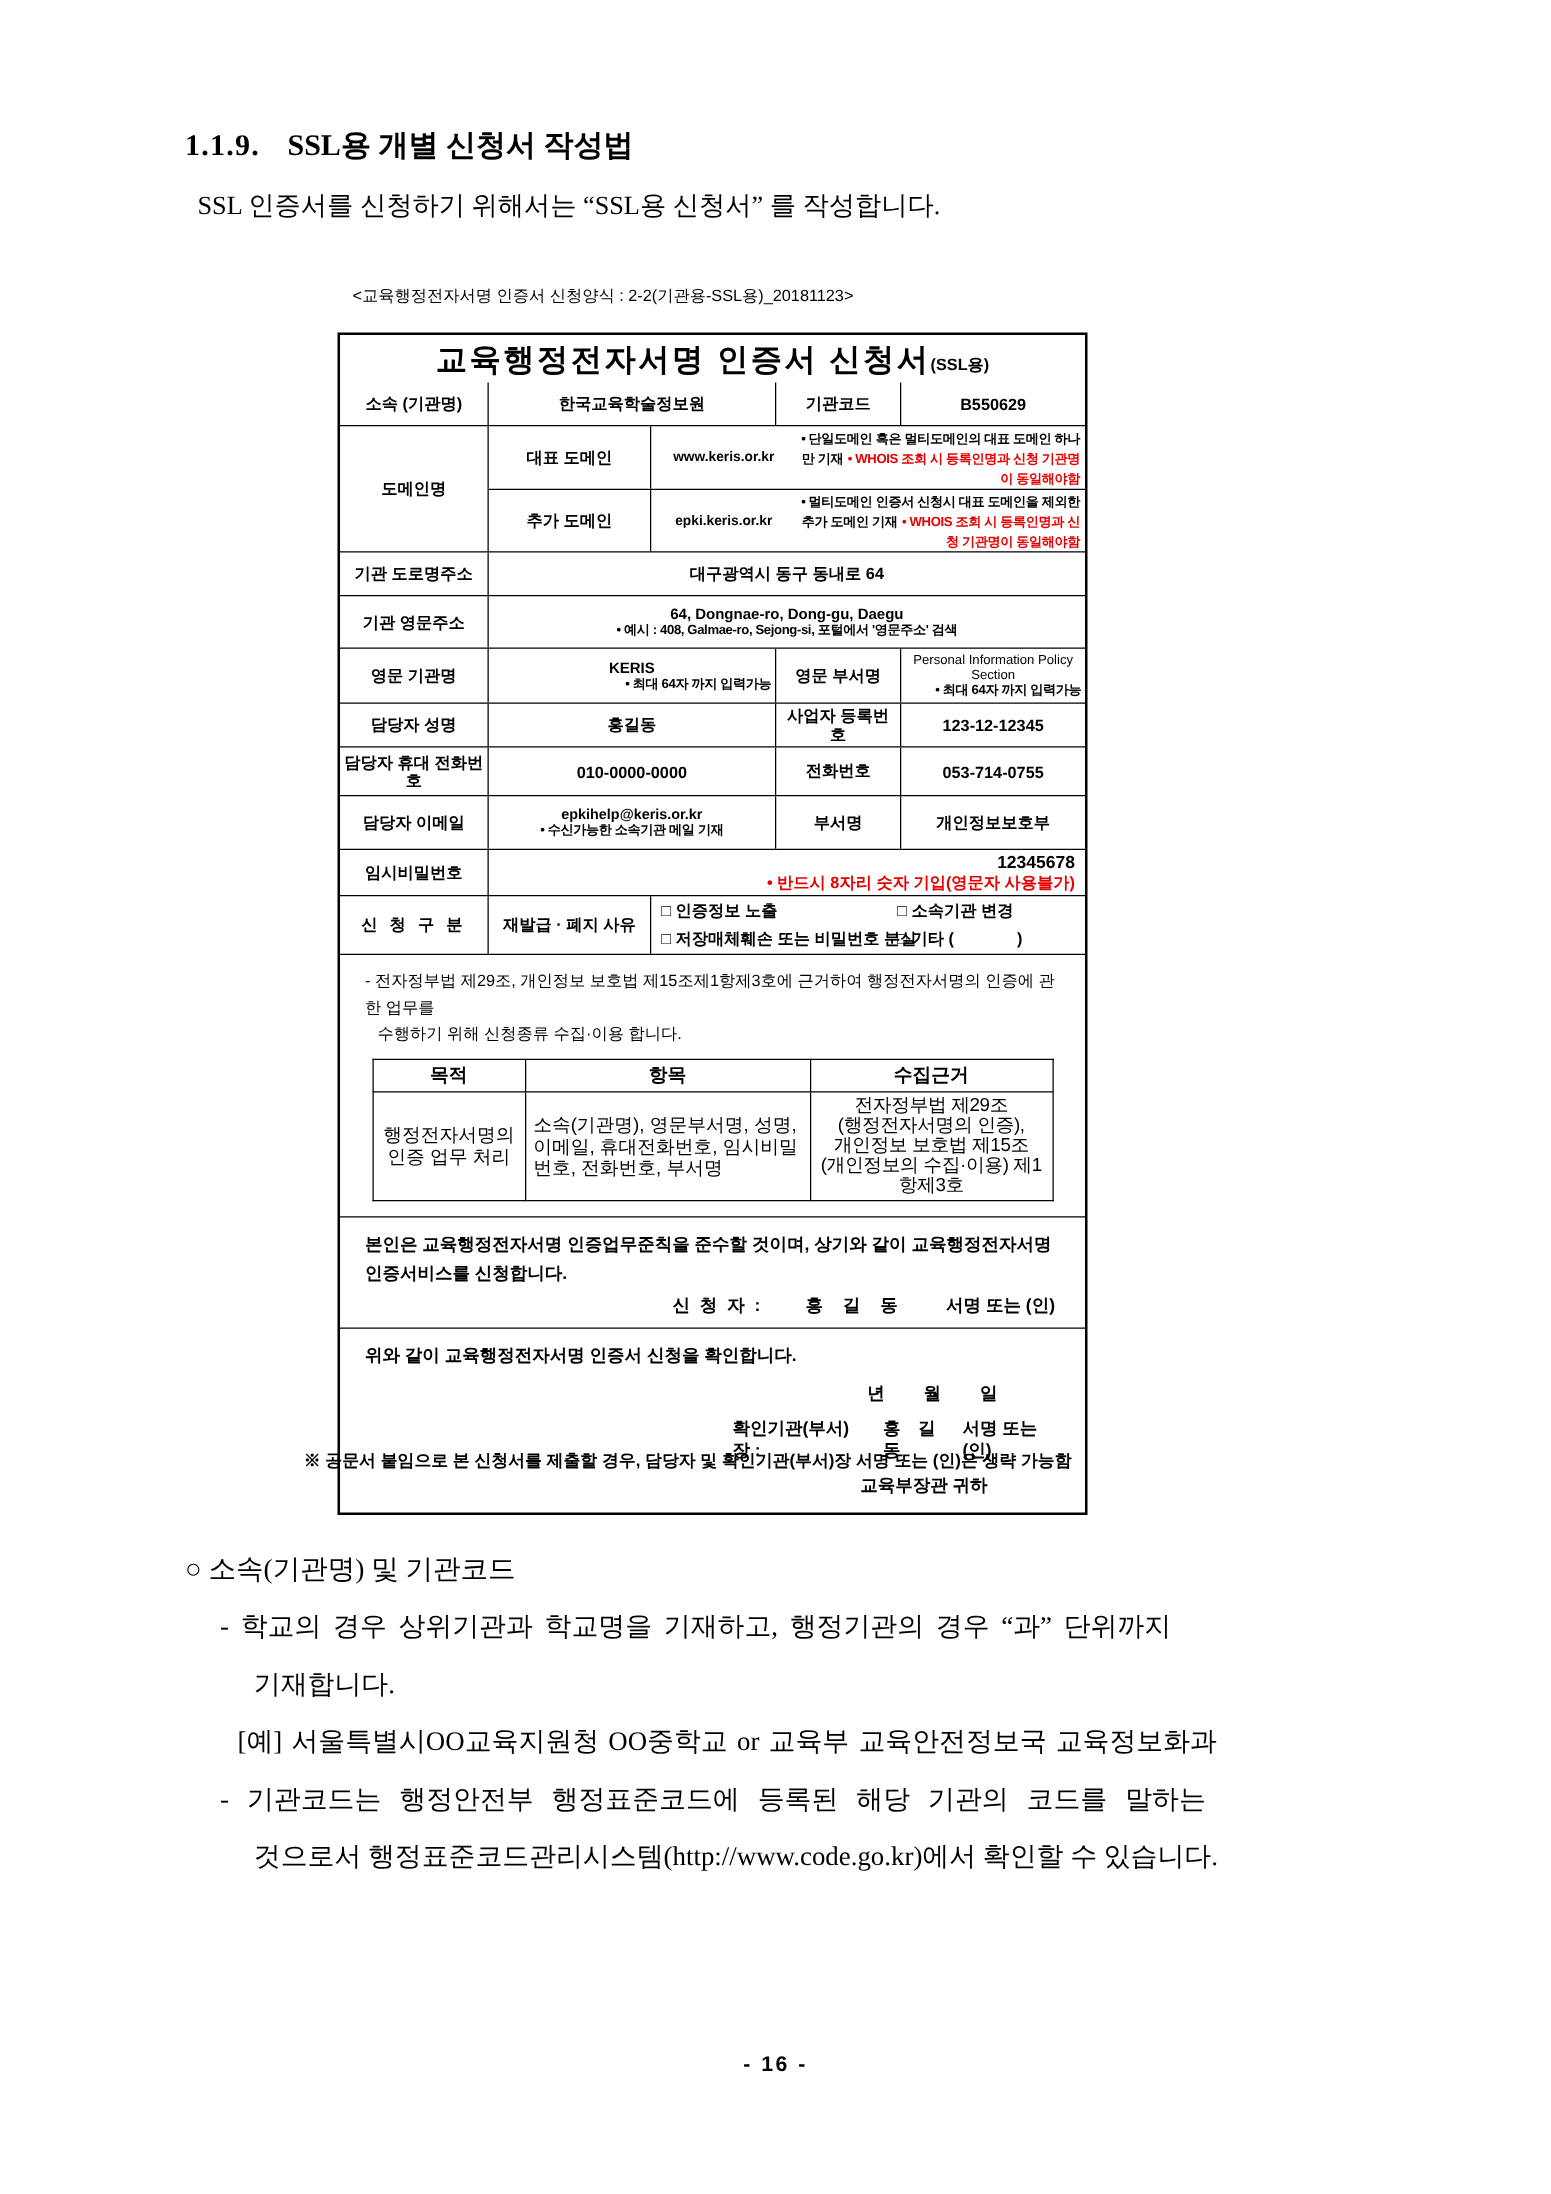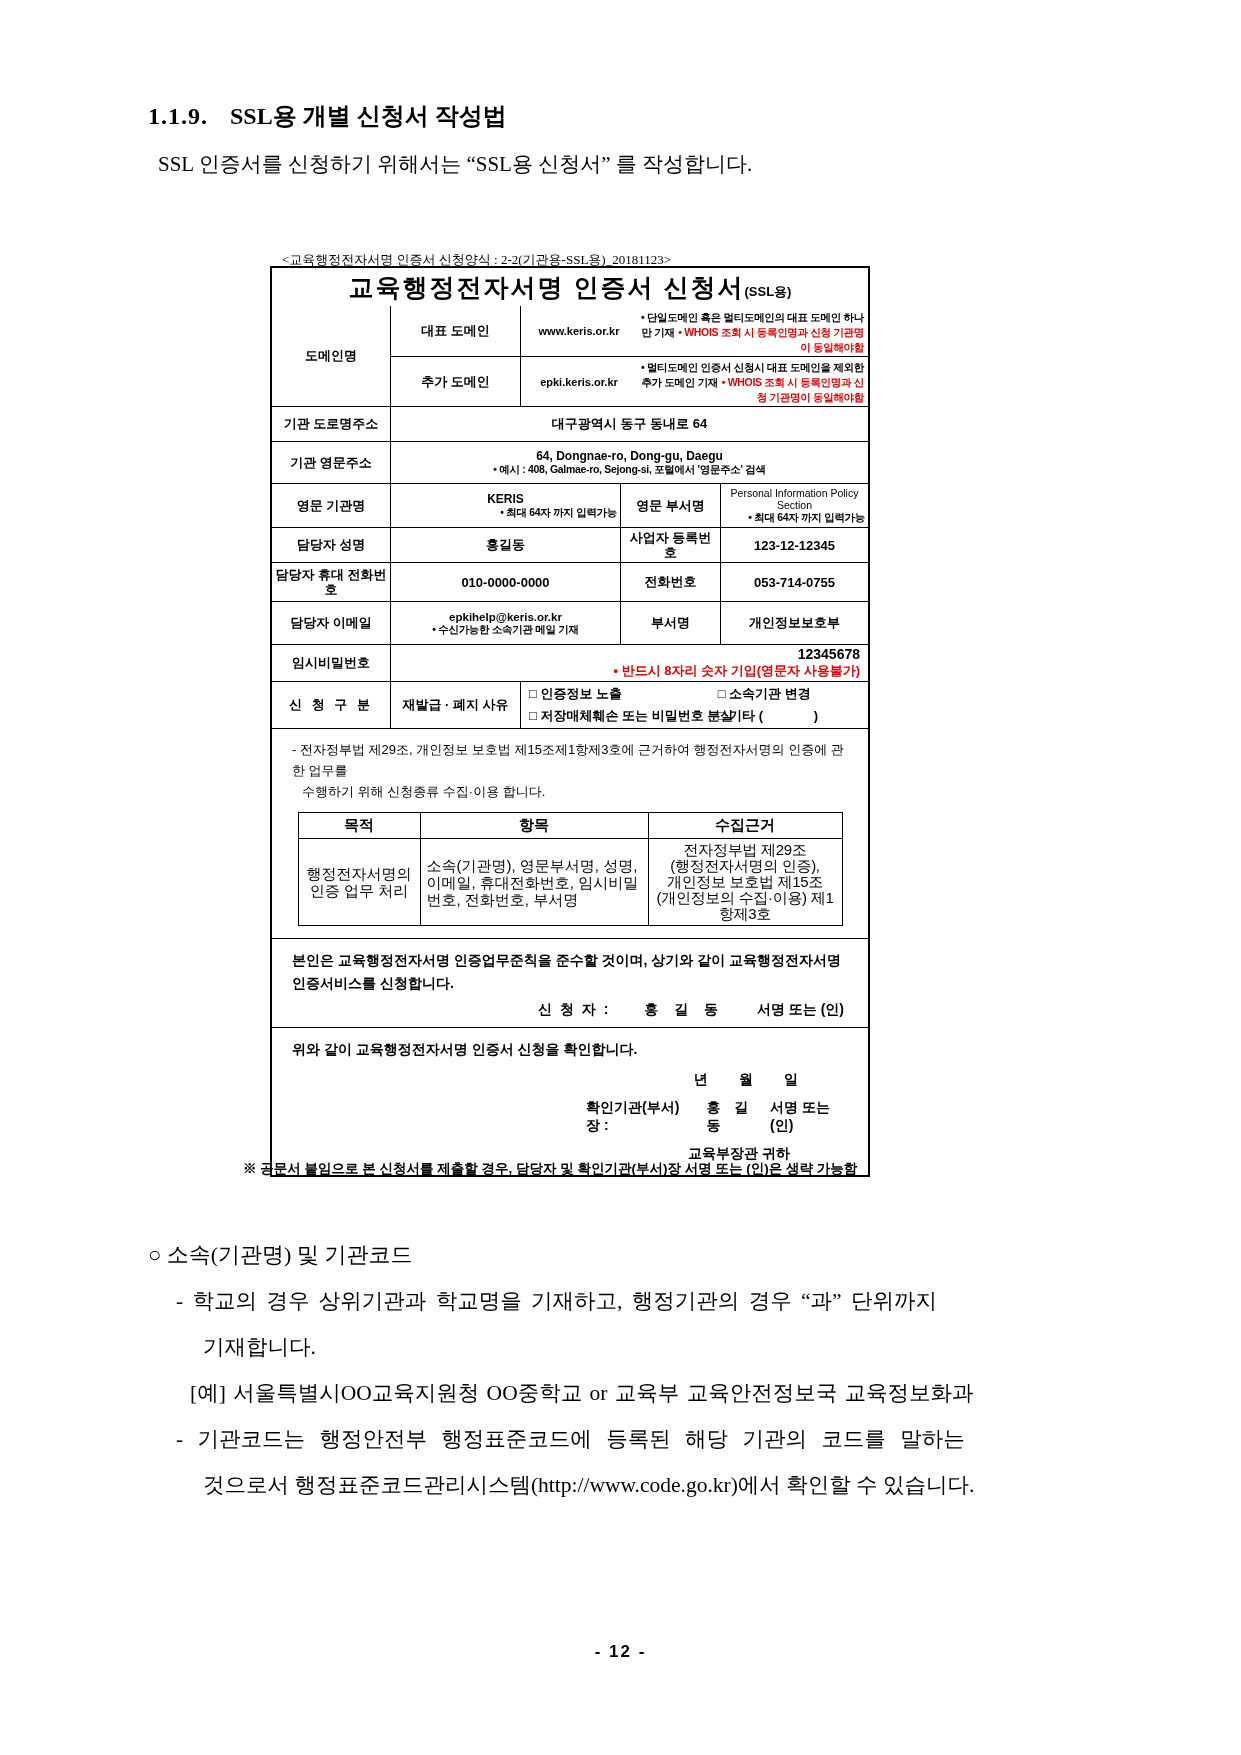--- a/index.html
+++ b/index.html
@@ -4,22 +4,22 @@
 <style>
   * { margin:0; padding:0; box-sizing:border-box; }
   html,body { background:#ffffff; }
   .page { position:relative; width:1241px; height:1755px; background:#fff; color:#000;
           font-family:"Liberation Serif", serif; overflow:hidden; }
 
   .heading { position:absolute; left:148px; top:100px; font-size:24px; font-weight:bold; }
   .heading .num { margin-right:22px; letter-spacing:1px; }
   .intro { position:absolute; left:158px; top:150px; font-size:21px; }
 
-  .caption { position:absolute; left:282px; top:251px; font-size:13px;
-             font-family:Liberation Serif, serif; }
+  .caption { position:absolute; left:282px; top:228px; font-size:13px;
+             font-family:Liberation Sans, sans-serif; }
 
   
   .form-box { position:absolute; left:270px; top:266px; width:600px;
               border:2px solid #000; font-family:"Liberation Sans", sans-serif;
               font-weight:bold; font-size:13px; }
   .frow { display:flex; align-items:stretch; }
   .frow + .frow, .sect { border-top:1.5px solid #000; }
   .fcell { display:flex; flex-direction:column; align-items:center; justify-content:center;
            text-align:center; padding:1px 3px; }
   .fcell + .fcell { border-left:1.5px solid #000; }
@@ -103,20 +103,26 @@
 
   <div class="caption">&lt;교육행정전자서명 인증서 신청양식 : 2-2(기관용-SSL용)_20181123&gt;</div>
 
   <div class="form-box">
 
     <div class="title-row">
       <span class="form-title">교육행정전자서명 인증서 신청서</span>
         <span class="title-suffix">(SSL용)</span>
     </div>
 
+    <div class="frow" style="height:34px">
+      <div class="fcell w1">소속 (기관명)</div>
+      <div class="fcell w2">한국교육학술정보원</div>
+      <div class="fcell w3">기관코드</div>
+      <div class="fcell grow">B550629</div>
+    </div>
 
     <div class="frow">
       <div class="fcell w1">도메인명</div>
       <div class="grow" style="display:flex;flex-direction:column;">
         <div class="frow" style="height:50px;border-top:none;">
           <div class="fcell wsub" style="border-left:1.5px solid #000;">대표 도메인</div>
           <div class="fcell grow dom-content">
             <span class="dom-value">www.keris.or.kr</span>
             <span class="dom-notes">
               <span class="note stack-note">• 단일도메인 혹은 멀티도메인의 대표 도메인 하나만 기재</span>
@@ -265,15 +271,15 @@
 
   <div class="notes">
     <div class="h">○ 소속(기관명) 및 기관코드</div>
     <div class="ind1">- 학교의 경우 상위기관과 학교명을 기재하고, 행정기관의 경우  “과” 단위까지</div>
     <div class="ind2">기재합니다.</div>
     <div class="ex">[예] 서울특별시OO교육지원청 OO중학교 or 교육부 교육안전정보국 교육정보화과</div>
     <div class="ind1b">- 기관코드는 행정안전부 행정표준코드에 등록된 해당 기관의 코드를 말하는</div>
     <div class="ind2">것으로서 행정표준코드관리시스템(http://www.code.go.kr)에서 확인할 수 있습니다.</div>
   </div>
 
-  <div class="pageno">- 12 -</div>
+  <div class="pageno">- 16 -</div>
 
 </div>
 
 </body></html>

